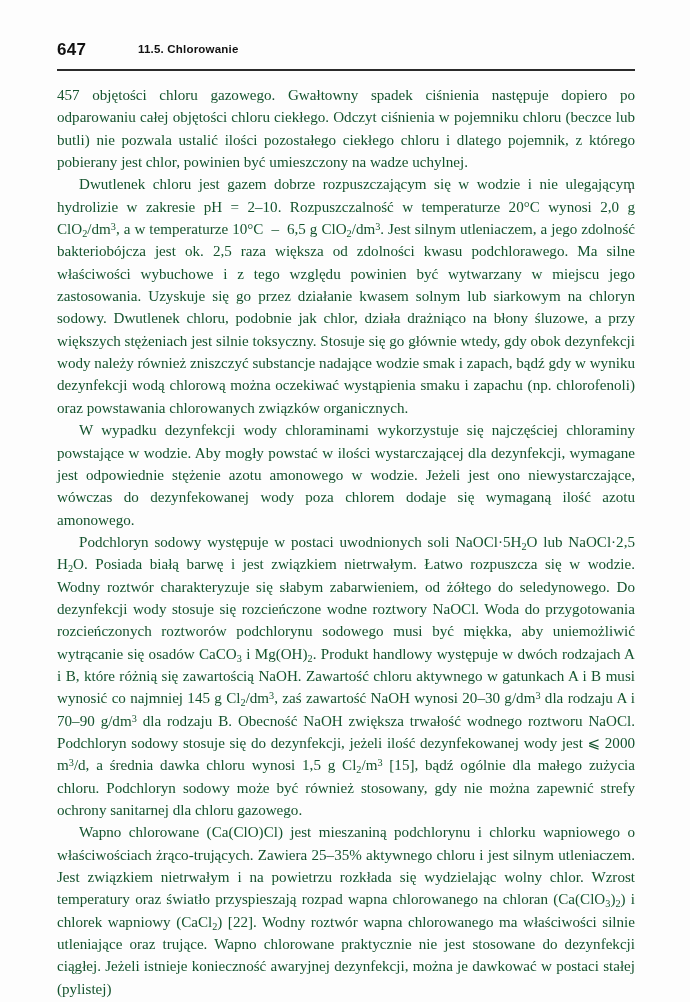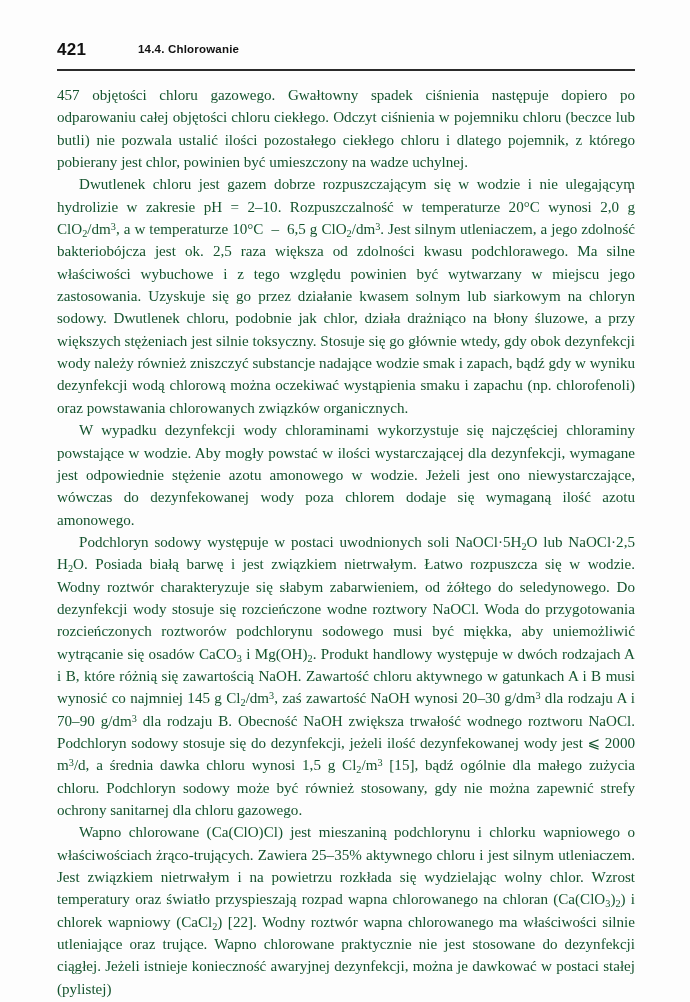--- a/index.html
+++ b/index.html
@@ -100,22 +100,22 @@
     background: #4a4a4a;
     opacity: 0.75;
   }
 </style>
 </head>
 <body>
 
 <div class="page">
 
   <div class="header">
-    <span class="folio">421</span>
-    <span class="runhead">14.4. Chlorowanie</span>
+    <span class="folio">647</span>
+    <span class="runhead">11.5. Chlorowanie</span>
   </div>
 
   <div class="rule"></div>
 
   <div class="textblock">
     <p class="noindent">457 objętości chloru gazowego. Gwałtowny spadek ciśnienia następuje dopiero po odparowaniu całej objętości chloru ciekłego. Odczyt ciśnienia w pojemniku chloru (beczce lub butli) nie pozwala ustalić ilości pozostałego ciekłego chloru i dlatego pojemnik, z którego pobierany jest chlor, powinien być umieszczony na wadze uchylnej.</p>
     <p>Dwutlenek chloru jest gazem dobrze rozpuszczającym się w wodzie i nie ulegającym hydrolizie w zakresie pH = 2–10. Rozpuszczalność w temperaturze 20°C wynosi 2,0 g ClO<sub>2</sub>/dm<sup>3</sup>, a w temperaturze 10°C &nbsp;– &nbsp;6,5 g ClO<sub>2</sub>/dm<sup>3</sup>. Jest silnym utleniaczem, a jego zdolność bakteriobójcza jest ok. 2,5 raza większa od zdolności kwasu podchlorawego. Ma silne właściwości wybuchowe i z tego względu powinien być wytwarzany w miejscu jego zastosowania. Uzyskuje się go przez działanie kwasem solnym lub siarkowym na chloryn sodowy. Dwutlenek chloru, podobnie jak chlor, działa drażniąco na błony śluzowe, a przy większych stężeniach jest silnie toksyczny. Stosuje się go głównie wtedy, gdy obok dezynfekcji wody należy również zniszczyć substancje nadające wodzie smak i zapach, bądź gdy w wyniku dezynfekcji wodą chlorową można oczekiwać wystąpienia smaku i zapachu (np. chlorofenoli) oraz powstawania chlorowanych związków organicznych.</p>
     <p>W wypadku dezynfekcji wody chloraminami wykorzystuje się najczęściej chloraminy powstające w wodzie. Aby mogły powstać w ilości wystarczającej dla dezynfekcji, wymagane jest odpowiednie stężenie azotu amonowego w wodzie. Jeżeli jest ono niewystarczające, wówczas do dezynfekowanej wody poza chlorem dodaje się wymaganą ilość azotu amonowego.</p>
     <p>Podchloryn sodowy występuje w postaci uwodnionych soli NaOCl·5H<sub>2</sub>O lub NaOCl·2,5 H<sub>2</sub>O. Posiada białą barwę i jest związkiem nietrwałym. Łatwo rozpuszcza się w wodzie. Wodny roztwór charakteryzuje się słabym zabarwieniem, od żółtego do seledynowego. Do dezynfekcji wody stosuje się rozcieńczone wodne roztwory NaOCl. Woda do przygotowania rozcieńczonych roztworów podchlorynu sodowego musi być miękka, aby uniemożliwić wytrącanie się osadów CaCO<sub>3</sub> i Mg(OH)<sub>2</sub>. Produkt handlowy występuje w dwóch rodzajach A i B, które różnią się zawartością NaOH. Zawartość chloru aktywnego w gatunkach A i B musi wynosić co najmniej 145 g Cl<sub>2</sub>/dm<sup>3</sup>, zaś zawartość NaOH wynosi 20–30 g/dm<sup>3</sup> dla rodzaju A i 70–90 g/dm<sup>3</sup> dla rodzaju B. Obecność NaOH zwiększa trwałość wodnego roztworu NaOCl. Podchloryn sodowy stosuje się do dezynfekcji, jeżeli ilość dezynfekowanej wody jest ⩽ 2000 m<sup>3</sup>/d, a średnia dawka chloru wynosi 1,5 g Cl<sub>2</sub>/m<sup>3</sup> [15], bądź ogólnie dla małego zużycia chloru. Podchloryn sodowy może być również stosowany, gdy nie można zapewnić strefy ochrony sanitarnej dla chloru gazowego.</p>
     <p>Wapno chlorowane (Ca(ClO)Cl) jest mieszaniną podchlorynu i chlorku wapniowego o właściwościach żrąco-trujących. Zawiera 25–35% aktywnego chloru i jest silnym utleniaczem. Jest związkiem nietrwałym i na powietrzu rozkłada się wydzielając wolny chlor. Wzrost temperatury oraz światło przyspieszają rozpad wapna chlorowanego na chloran (Ca(ClO<sub>3</sub>)<sub>2</sub>) i chlorek wapniowy (CaCl<sub>2</sub>) [22]. Wodny roztwór wapna chlorowanego ma właściwości silnie utleniające oraz trujące. Wapno chlorowane praktycznie nie jest stosowane do dezynfekcji ciągłej. Jeżeli istnieje konieczność awaryjnej dezynfekcji, można je dawkować w postaci stałej (pylistej)</p>

